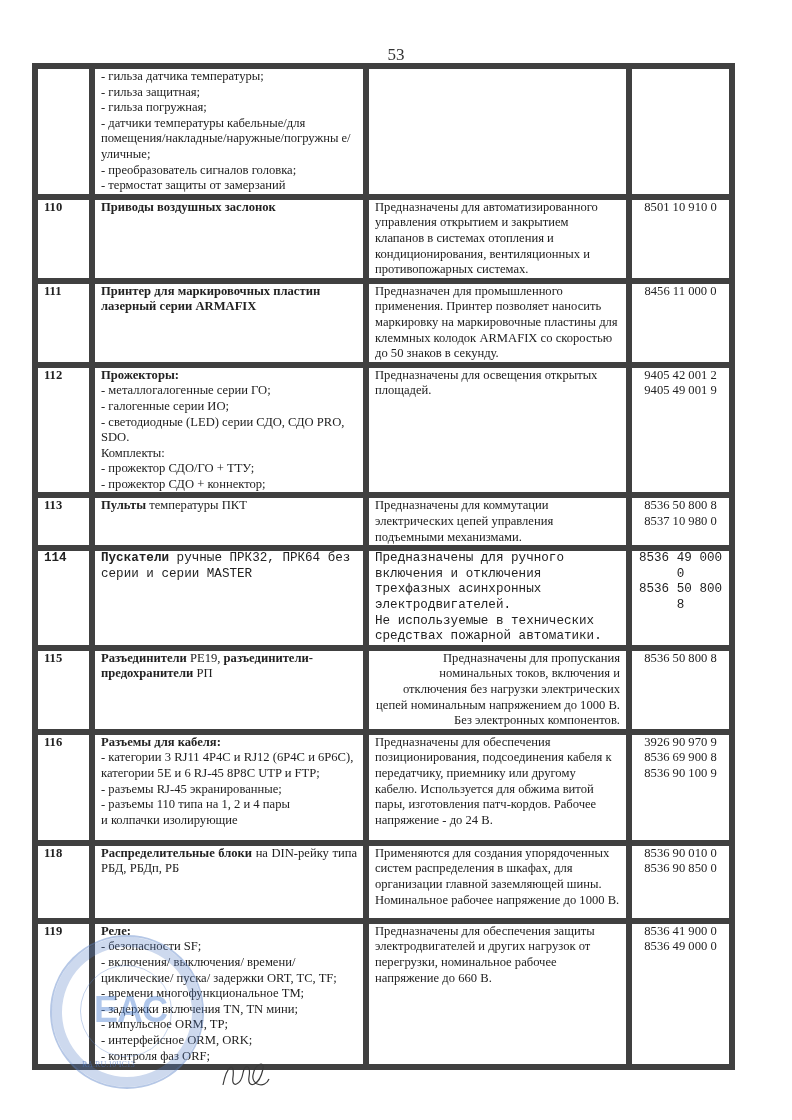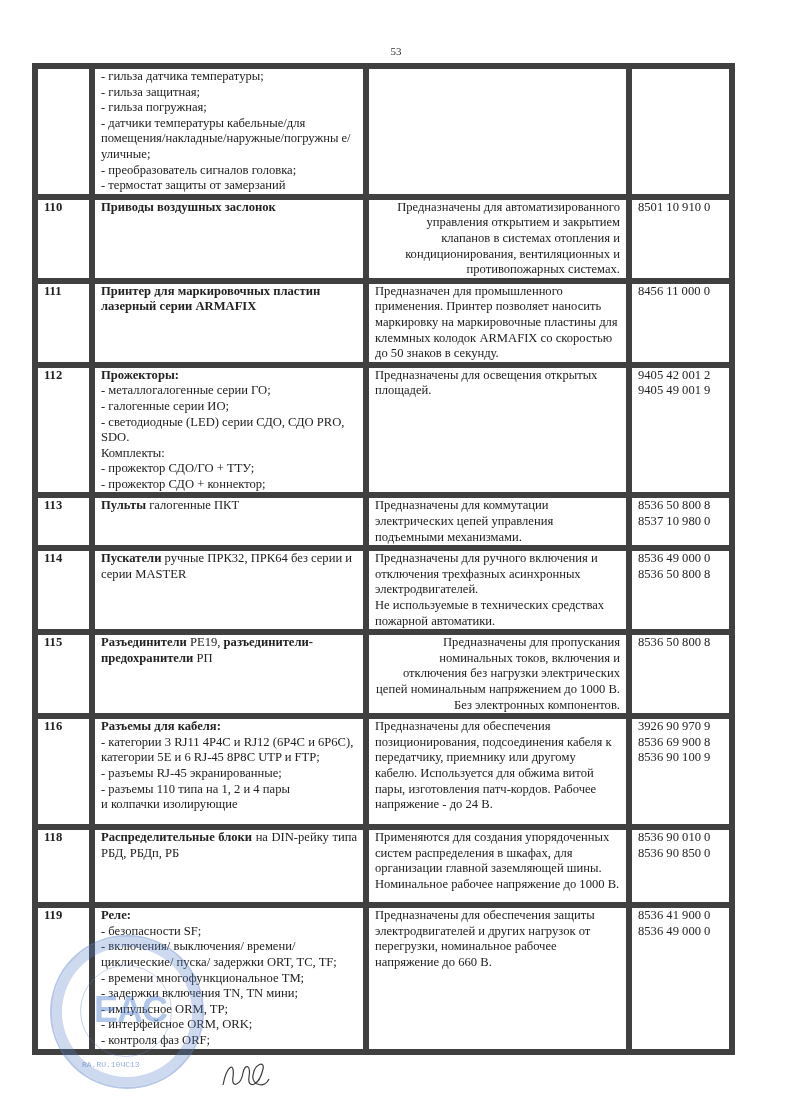--- a/index.html
+++ b/index.html
@@ -2,54 +2,54 @@
 <html><head>
 <meta charset="utf-8">
 <style>
   html, body { margin: 0; padding: 0; }
   body {
     width: 792px; height: 1120px; background: #ffffff; position: relative; overflow: hidden;
     font-family: "Liberation Serif", "DejaVu Serif", serif; color: #222;
   }
   .page-number {
     position: absolute; top: 45px; left: 0; width: 792px; text-align: center;
-    font-size: 11px; color: #333;
+    font-size: 17px; color: #333;
   }
   table.main {
     position: absolute; top: 63px; left: 32px; width: 697px;
     border-collapse: collapse; table-layout: fixed;
     font-size: 12.6px; line-height: 15.6px;
   }
   table.main td {
     border: 6px solid #404040; vertical-align: top; padding: 0 6px 0 6px;
   }
   col.c1 { width: 57px; } col.c2 { width: 274px; } col.c3 { width: 263px; } col.c4 { width: 103px; }
   td.num { font-weight: bold; padding-left: 11px; padding-top: 1px; }
-  td.codes { padding-top: 1px; }
+  td.codes { text-align: center; padding-top: 1px; }
   td.desc { padding-top: 1px; }
   td.name { padding-top: 1px; }
   .b { font-weight: bold; }
   .line { display: block; }
   .just { text-align: justify; text-align-last: left; }
   .stamp {
     position: absolute; left: 50px; top: 935px; width: 150px; height: 150px;
     border-radius: 50%; border: 2px solid rgba(90,130,200,0.45);
     box-shadow: inset 0 0 0 8px rgba(255,255,255,0), inset 0 0 0 10px rgba(90,130,200,0.3);
     pointer-events: none;
   }
   .stamp-inner {
     position: absolute; left: 28px; top: 28px; width: 90px; height: 90px; border-radius: 50%;
     border: 1px solid rgba(90,130,200,0.35);
   }
   .stamp-logo {
     position: absolute; left: 42px; top: 52px; font-family: "Liberation Sans", sans-serif;
     font-weight: bold; font-size: 36px; color: rgba(80,130,210,0.45); letter-spacing: -1px;
   }
   .stamp-text {
-    position: absolute; left: 30px; top: 123px; font-family: Liberation Mono, monospace;
+    position: absolute; left: 30px; top: 123px; font-family: Liberation Serif, serif;
     font-size: 8px; color: rgba(80,120,190,0.6);
   }
   .signature {
     position: absolute; left: 215px; top: 1055px; width: 60px; height: 40px;
   }
 </style>
 </head>
 <body>
 
 <div class="page-number">53</div>
@@ -64,21 +64,21 @@
   <tbody id="tbody">
       <tr style="height: 118px;">
         <td class="num"></td>
         <td class="name"><span class="b"></span><span></span><span class="line">- гильза датчика температуры;</span><span class="line">- гильза защитная;</span><span class="line">- гильза погружная;</span><span class="line">- датчики температуры кабельные/для помещения/накладные/наружные/погружны е/уличные;</span><span class="line">- преобразователь сигналов головка;</span><span class="line">- термостат защиты от замерзаний</span></td>
         <td class="desc" style="white-space: pre-line;"></td>
         <td class="codes"></td>
       </tr>
       <tr style="height: 84px;">
         <td class="num">110</td>
         <td class="name"><span class="b">Приводы воздушных заслонок</span><span></span></td>
-        <td class="desc" style="white-space: pre-line; text-align: right;">Предназначены для автоматизированного управления открытием и закрытием клапанов в системах отопления и кондиционирования, вентиляционных и противопожарных системах.</td>
+        <td class="desc" style="white-space: pre-line;">Предназначены для автоматизированного управления открытием и закрытием клапанов в системах отопления и кондиционирования, вентиляционных и противопожарных системах.</td>
         <td class="codes">
           <span class="line">8501 10 910 0</span>
         </td>
       </tr>
       <tr style="height: 75px;">
         <td class="num">111</td>
         <td class="name"><span class="b">Принтер для маркировочных пластин лазерный серии ARMAFIX</span><span></span></td>
         <td class="desc" style="white-space: pre-line;">Предназначен для промышленного применения. Принтер позволяет наносить маркировку на маркировочные пластины для клеммных колодок ARMAFIX со скоростью до 50 знаков в секунду.</td>
         <td class="codes">
           <span class="line">8456 11 000 0</span>
@@ -88,28 +88,28 @@
         <td class="num">112</td>
         <td class="name"><span class="b">Прожекторы:</span><span></span><span class="line">- металлогалогенные серии ГО;</span><span class="line">- галогенные серии ИО;</span><span class="line">- светодиодные (LED) серии СДО, СДО PRO, SDO.</span><span class="line">Комплекты:</span><span class="line">- прожектор СДО/ГО + ТТУ;</span><span class="line">- прожектор СДО + коннектор;</span></td>
         <td class="desc" style="white-space: pre-line;">Предназначены для освещения открытых площадей.</td>
         <td class="codes">
           <span class="line">9405 42 001 2</span>
           <span class="line">9405 49 001 9</span>
         </td>
       </tr>
       <tr style="height: 46px;">
         <td class="num">113</td>
-        <td class="name"><span class="b">Пульты</span><span> галогенные ПКТ</span></td>
+        <td class="name"><span class="b">Пульты</span><span> температуры ПКТ</span></td>
         <td class="desc" style="white-space: pre-line;">Предназначены для коммутации электрических цепей управления подъемными механизмами.</td>
         <td class="codes">
           <span class="line">8536 50 800 8</span>
           <span class="line">8537 10 980 0</span>
         </td>
       </tr>
-      <tr style="height: 76px;">
+      <tr style="height: 76px; font-family: Liberation Mono, monospace;">
         <td class="num">114</td>
         <td class="name"><span class="b">Пускатели</span><span> ручные ПРК32, ПРК64 без серии и серии MASTER</span></td>
         <td class="desc" style="white-space: pre-line; margin-top: 8px;">Предназначены для ручного включения и отключения трехфазных асинхронных электродвигателей.
 Не используемые в технических средствах пожарной автоматики.</td>
         <td class="codes">
           <span class="line">8536 49 000 0</span>
           <span class="line">8536 50 800 8</span>
         </td>
       </tr>
       <tr style="height: 75px;">

